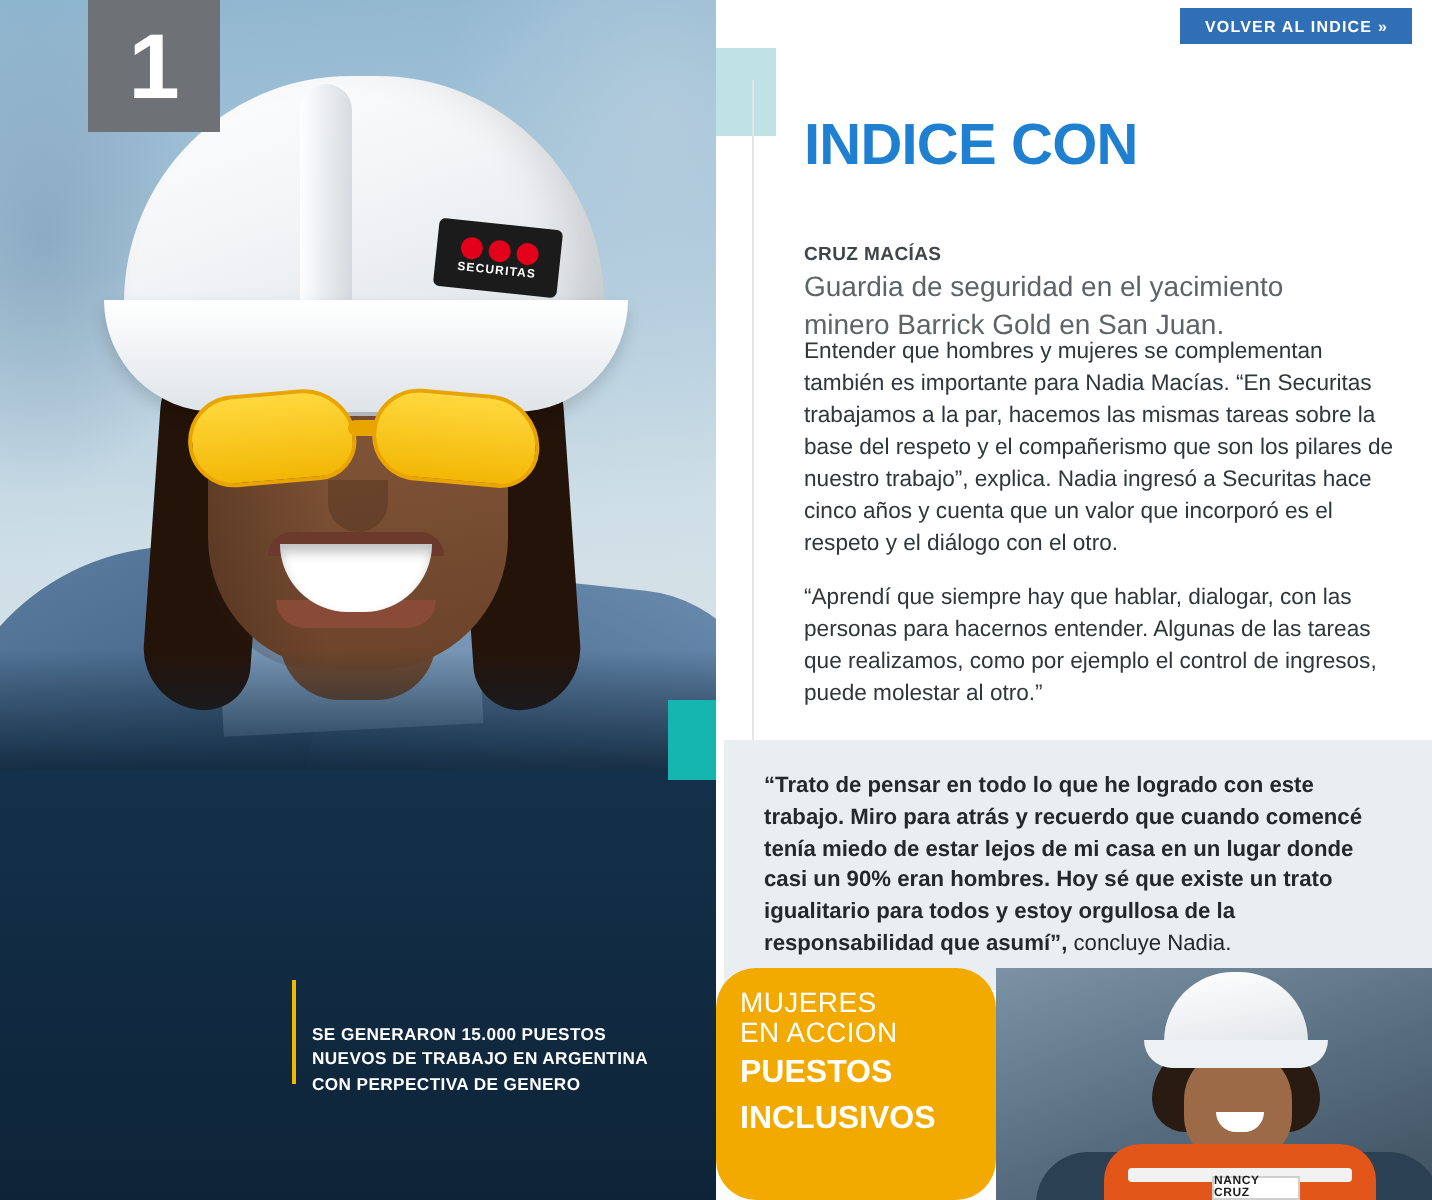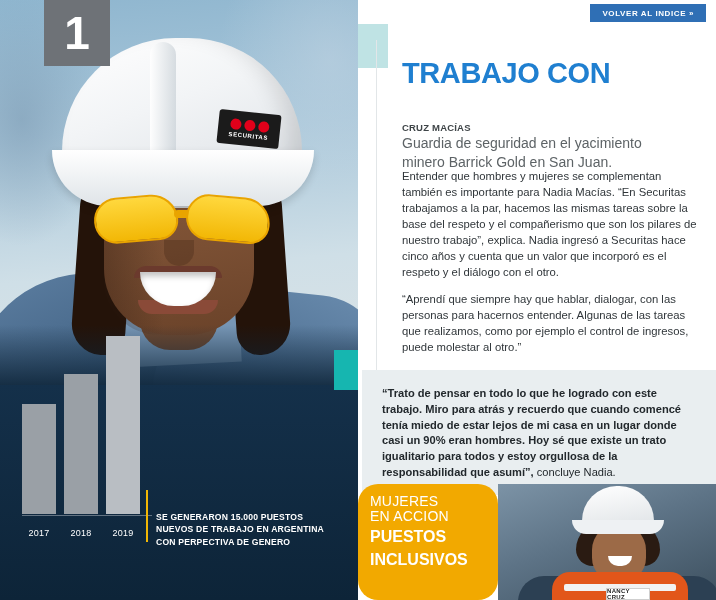--- a/index.html
+++ b/index.html
@@ -417,47 +417,34 @@
       </div>
     </div>
 
     <div class="photo-darkfade"></div>
     <div class="photo-dark"></div>
 
     <div class="number-badge">
       <span>1</span>
     </div>
 
-    <div class="chart">
-      <div class="bars">
-        <div class="bar b1"></div>
-        <div class="bar b2"></div>
-        <div class="bar b3"></div>
-      </div>
-      <div class="axis-line"></div>
-      <div class="bar-labels">
-        <span>2017</span>
-        <span>2018</span>
-        <span>2019</span>
-      </div>
-    </div>
     <div class="chart-rule"></div>
     <div class="chart-caption">SE GENERARON 15.000 PUESTOS NUEVOS DE TRABAJO EN ARGENTINA CON PERPECTIVA DE GENERO</div>
 
     <div class="teal-square2"></div>
   </div>
 
   <div class="right-col">
     <div class="teal-tab"></div>
     <div class="divider-band"></div>
 
     <button class="index-btn">VOLVER AL INDICE »</button>
 
     <div class="headline">
-      <div>TRABAJO CON</div>
+      <div>INDICE CON</div>
     </div>
 
     <div class="byline-name">CRUZ MACÍAS</div>
     <div class="byline-role">Guardia de seguridad en el yacimiento minero Barrick Gold en San Juan.</div>
 
     <div class="body-text">
       <p>Entender que hombres y mujeres se complementan también es importante para Nadia Macías. “En Securitas trabajamos a la par, hacemos las mismas tareas sobre la base del respeto y el compañerismo que son los pilares de nuestro trabajo”, explica. Nadia ingresó a Securitas hace cinco años y cuenta que un valor que incorporó es el respeto y el diálogo con el otro.</p>
       <p>“Aprendí que siempre hay que hablar, dialogar, con las personas para hacernos entender. Algunas  de las tareas que realizamos, como  por ejemplo el control de ingresos, puede molestar al otro.”</p>
     </div>
   </div>

